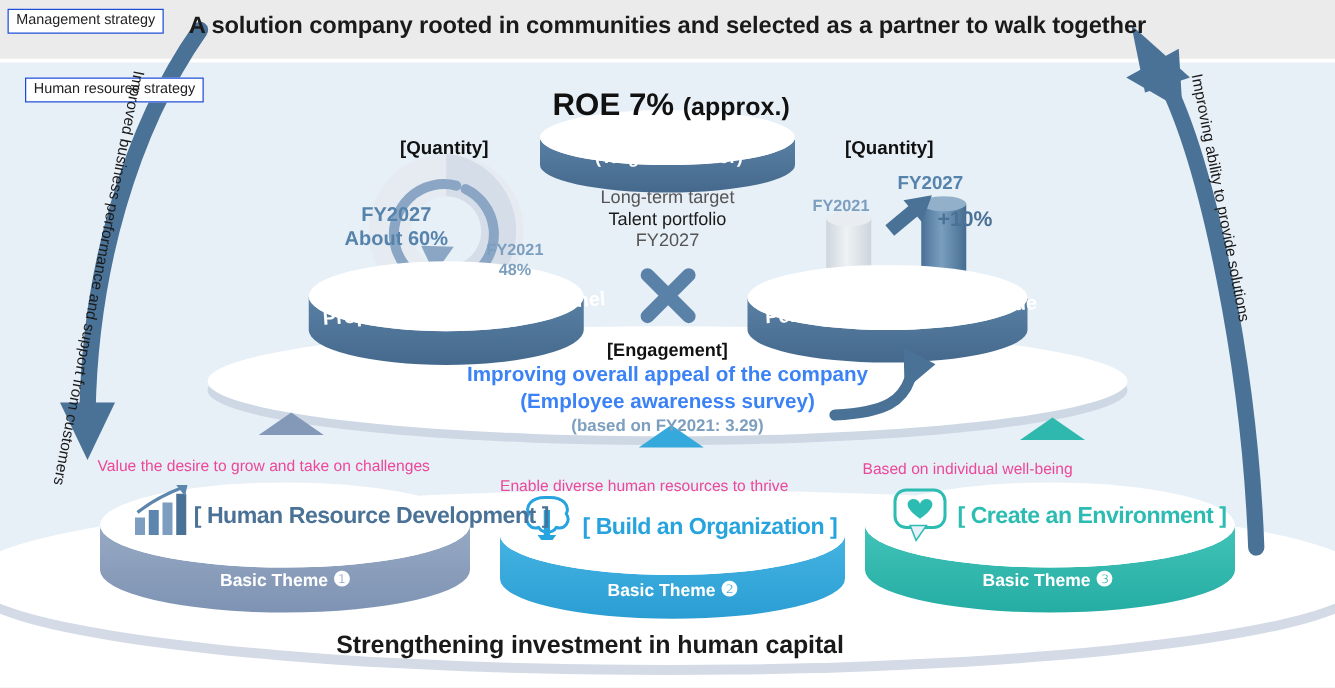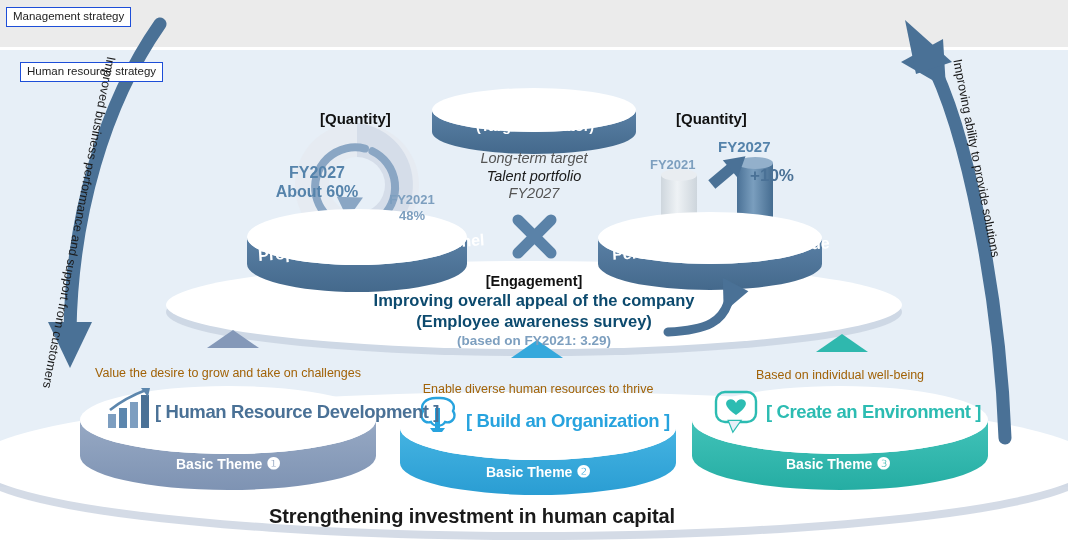--- a/index.html
+++ b/index.html
@@ -72,50 +72,50 @@
   .roe-title{
     position:absolute;white-space:nowrap;
     font-size:25px;font-weight:bold;color:#111;
   }
   .roe-title .sm{font-size:20px;}
   .cyl-caption{
     position:absolute;color:#ffffff;font-weight:bold;white-space:nowrap;
   }
   .mid-text{
     position:absolute;text-align:center;white-space:nowrap;
-    color:#555;font-size:14.5px;line-height:1.22;font-style:italic;
+    color:#555;font-size:14.5px;line-height:1.22;
   }
   .mid-text .b{color:#1a1a1a;}
   .donut-t1{
     position:absolute;font-size:16px;font-weight:bold;color:#5583ab;
     text-align:center;line-height:1.2;white-space:nowrap;
   }
   .donut-t2{
     position:absolute;font-size:13px;font-weight:bold;color:#7d9fbf;
     text-align:center;line-height:1.2;white-space:nowrap;
   }
   .bar-lab{
     position:absolute;font-weight:bold;white-space:nowrap;
   }
 
   .eng-block{
     position:absolute;text-align:center;width:100%;left:0;
   }
   .eng-head{font-size:14.5px;font-weight:bold;color:#111;line-height:1.25;}
-  .eng-main{font-size:16.5px;font-weight:bold;color:#0c4a6e;line-height:1.28;}
+  .eng-main{font-size:16.5px;font-weight:bold;color:#3b82f6;line-height:1.28;}
   .eng-sub{font-size:13.5px;font-weight:bold;color:#7d9fbf;line-height:1.3;}
 
   
   .theme-title{
     position:absolute;white-space:nowrap;
     font-size:18.5px;font-weight:bold;letter-spacing:-0.4px;
   }
   .theme-sub{
     position:absolute;white-space:nowrap;
-    font-size:12.5px;color:#a16207;text-align:center;
+    font-size:12.5px;color:#ec4899;text-align:left;
   }
   .theme-basic{
     position:absolute;white-space:nowrap;
     font-size:14px;font-weight:bold;color:#ffffff;
   }
 </style>
 </head>
 <body>
 
 <div id="stage">
@@ -262,25 +262,30 @@
       <rect x="0" y="0" width="40" height="30" rx="9" fill="none" stroke="#2cbcb2" stroke-width="2.4"></rect>
       <polygon points="13,29 24,29 17,39" fill="none" stroke="#2cbcb2" stroke-width="2.4"></polygon>
       <polygon points="13,29 24,29 17,39" fill="#e7eff7" stroke="none"></polygon>
       <path d="M20,23 C10,16 8,11 12,8 C15,6 19,8 20,11 C21,8 25,6 28,8 C32,11 30,16 20,23 Z" fill="#2cbcb2"></path>
     </g>
   </svg>
 
   <div class="tag" id="tag-mgmt">Management strategy</div>
   <div class="tag" id="tag-hr">Human resource strategy</div>
 
+  <div id="headline">A solution company rooted in communities and selected as a partner to walk together</div>
   <div id="footline">Strengthening investment in human capital</div>
 
   <div class="curvelabel" style="left:118px;top:58px;transform:rotate(101deg);">Improved business performance and support from customers</div>
   <div class="curvelabel" style="left:964px;top:58px;transform:rotate(79deg);">Improving ability to provide solutions</div>
 
+  <div class="roe-title" style="left:442px;top:70px;">
+    <span>ROE 7%</span>
+    <span class="sm">(approx.)</span>
+  </div>
   <div class="cyl-caption" style="left:476px;top:118px;font-size:14.5px;">(Target indicator)</div>
 
   <div class="mid-text" style="left:446px;top:150px;width:176px;">
     <div>Long-term target</div>
     <div class="b">Talent portfolio</div>
     <div>FY2027</div>
   </div>
 
   <div class="qty-label" style="left:320px;top:110px;">[Quantity]</div>
   <div class="donut-t1" style="left:262px;top:163px;width:110px;">

